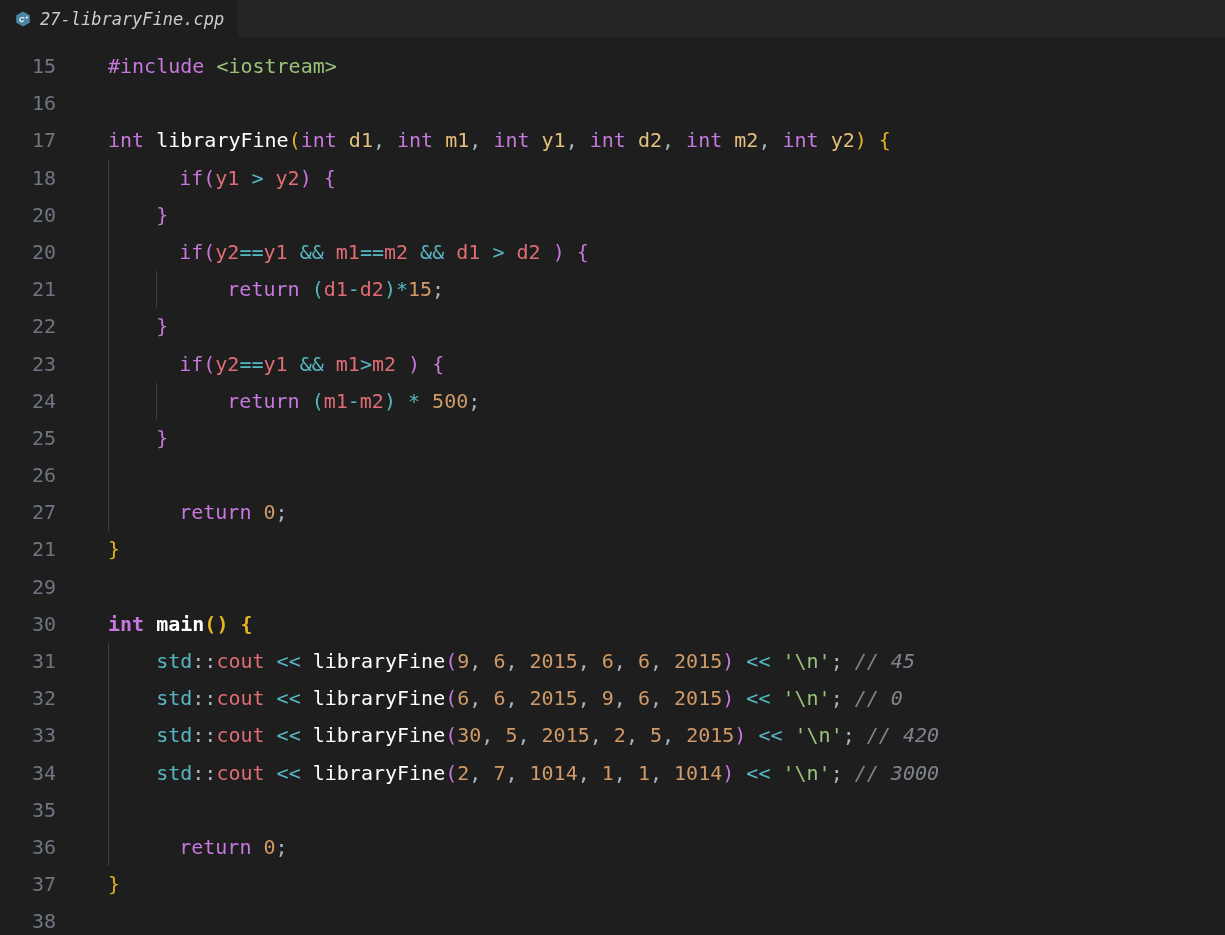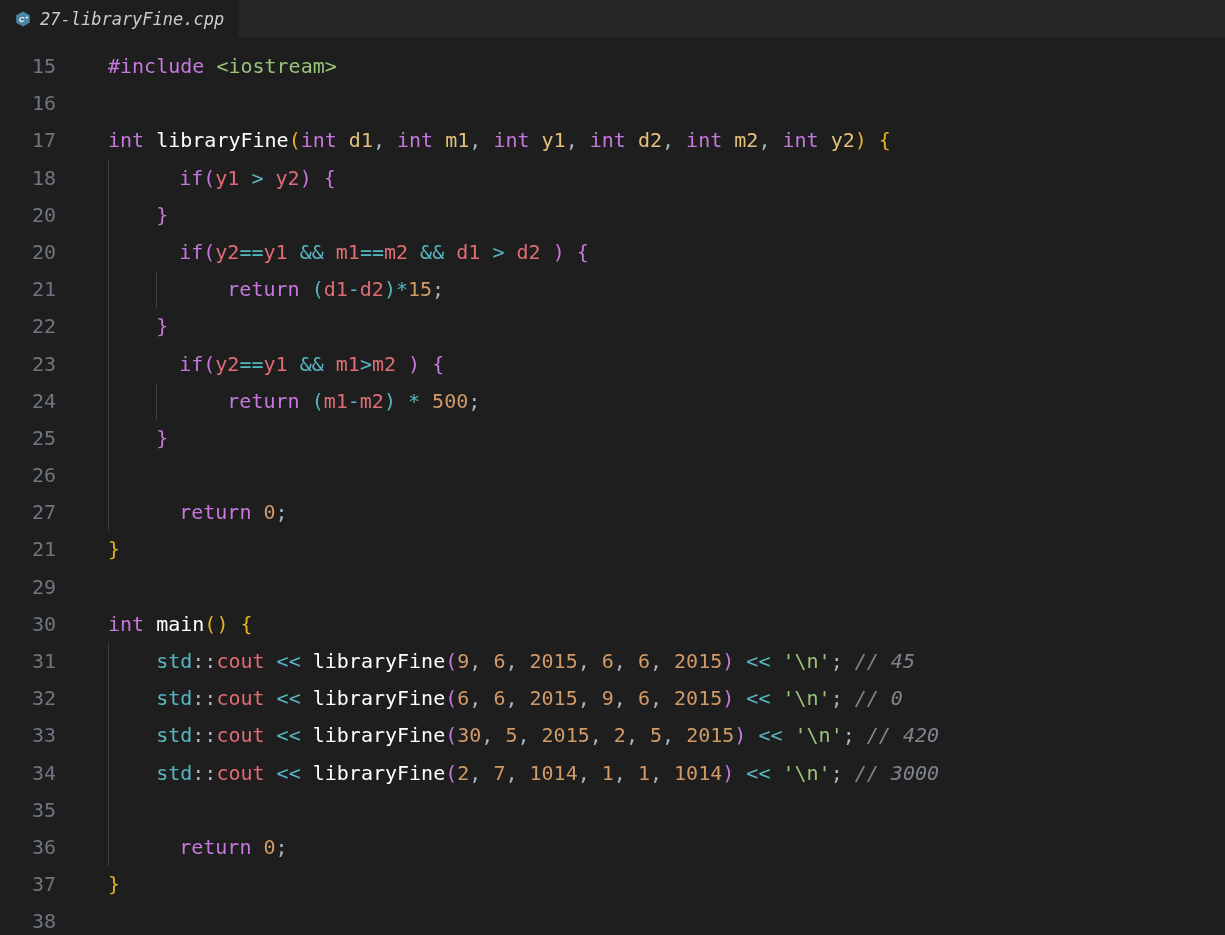--- a/index.html
+++ b/index.html
@@ -143,21 +143,21 @@
       <div class="line"><span class="guide" style="left: 30px;"></span><span style="padding-left: 30px;"><span class="tk-punct">    </span><span class="tk-keyword">if</span><span class="tk-brace2">(</span><span class="tk-ident">y2</span><span class="tk-op">==</span><span class="tk-ident">y1</span><span class="tk-punct"> </span><span class="tk-op">&amp;&amp;</span><span class="tk-punct"> </span><span class="tk-ident">m1</span><span class="tk-op">==</span><span class="tk-ident">m2</span><span class="tk-punct"> </span><span class="tk-op">&amp;&amp;</span><span class="tk-punct"> </span><span class="tk-ident">d1</span><span class="tk-punct"> </span><span class="tk-op">&gt;</span><span class="tk-punct"> </span><span class="tk-ident">d2</span><span class="tk-punct"> </span><span class="tk-brace2">)</span><span class="tk-punct"> </span><span class="tk-brace2">{</span></span></div>
       <div class="line"><span class="guide" style="left: 30px;"></span><span class="guide" style="left: 78px;"></span><span style="padding-left: 30px;"><span class="tk-punct">        </span><span class="tk-keyword">return</span><span class="tk-punct"> </span><span class="tk-brace3">(</span><span class="tk-ident">d1</span><span class="tk-op">-</span><span class="tk-ident">d2</span><span class="tk-brace3">)</span><span class="tk-op">*</span><span class="tk-num">15</span><span class="tk-punct">;</span></span></div>
       <div class="line"><span class="guide" style="left: 30px;"></span><span style="padding-left: 30px;"><span class="tk-punct">    </span><span class="tk-brace2">}</span></span></div>
       <div class="line"><span class="guide" style="left: 30px;"></span><span style="padding-left: 30px;"><span class="tk-punct">    </span><span class="tk-keyword">if</span><span class="tk-brace2">(</span><span class="tk-ident">y2</span><span class="tk-op">==</span><span class="tk-ident">y1</span><span class="tk-punct"> </span><span class="tk-op">&amp;&amp;</span><span class="tk-punct"> </span><span class="tk-ident">m1</span><span class="tk-op">&gt;</span><span class="tk-ident">m2</span><span class="tk-punct"> </span><span class="tk-brace2">)</span><span class="tk-punct"> </span><span class="tk-brace2">{</span></span></div>
       <div class="line"><span class="guide" style="left: 30px;"></span><span class="guide" style="left: 78px;"></span><span style="padding-left: 30px;"><span class="tk-punct">        </span><span class="tk-keyword">return</span><span class="tk-punct"> </span><span class="tk-brace3">(</span><span class="tk-ident">m1</span><span class="tk-op">-</span><span class="tk-ident">m2</span><span class="tk-brace3">)</span><span class="tk-punct"> </span><span class="tk-op">*</span><span class="tk-punct"> </span><span class="tk-num">500</span><span class="tk-punct">;</span></span></div>
       <div class="line"><span class="guide" style="left: 30px;"></span><span style="padding-left: 30px;"><span class="tk-punct">    </span><span class="tk-brace2">}</span></span></div>
       <div class="line"><span class="guide" style="left: 30px;"></span><span style="padding-left: 30px;"></span></div>
       <div class="line"><span class="guide" style="left: 30px;"></span><span style="padding-left: 30px;"><span class="tk-punct">    </span><span class="tk-keyword">return</span><span class="tk-punct"> </span><span class="tk-num">0</span><span class="tk-punct">;</span></span></div>
       <div class="line"><span style="padding-left: 30px;"><span class="tk-brace">}</span></span></div>
       <div class="line"><span style="padding-left: 30px;"></span></div>
-      <div class="line"><span style="padding-left: 30px;"><span class="tk-type">int </span><span class="tk-func">main</span><span class="tk-brace">()</span><span class="tk-punct"> </span><span class="tk-brace">{</span></span></div>
+      <div class="line"><span style="padding-left: 30px; font-weight: bold;"><span class="tk-type">int </span><span class="tk-func">main</span><span class="tk-brace">()</span><span class="tk-punct"> </span><span class="tk-brace">{</span></span></div>
       <div class="line"><span class="guide" style="left: 30px;"></span><span style="padding-left: 30px;"><span class="tk-punct">    </span><span class="tk-ns">std</span><span class="tk-punct">::</span><span class="tk-ident">cout</span><span class="tk-punct"> </span><span class="tk-op">&lt;&lt;</span><span class="tk-punct"> </span><span class="tk-func">libraryFine</span><span class="tk-brace2">(</span><span class="tk-num">9</span><span class="tk-punct">, </span><span class="tk-num">6</span><span class="tk-punct">, </span><span class="tk-num">2015</span><span class="tk-punct">, </span><span class="tk-num">6</span><span class="tk-punct">, </span><span class="tk-num">6</span><span class="tk-punct">, </span><span class="tk-num">2015</span><span class="tk-brace2">)</span><span class="tk-punct"> </span><span class="tk-op">&lt;&lt;</span><span class="tk-punct"> </span><span class="tk-str">'\n'</span><span class="tk-punct">; </span><span class="tk-comment">// 45</span></span></div>
       <div class="line"><span class="guide" style="left: 30px;"></span><span style="padding-left: 30px;"><span class="tk-punct">    </span><span class="tk-ns">std</span><span class="tk-punct">::</span><span class="tk-ident">cout</span><span class="tk-punct"> </span><span class="tk-op">&lt;&lt;</span><span class="tk-punct"> </span><span class="tk-func">libraryFine</span><span class="tk-brace2">(</span><span class="tk-num">6</span><span class="tk-punct">, </span><span class="tk-num">6</span><span class="tk-punct">, </span><span class="tk-num">2015</span><span class="tk-punct">, </span><span class="tk-num">9</span><span class="tk-punct">, </span><span class="tk-num">6</span><span class="tk-punct">, </span><span class="tk-num">2015</span><span class="tk-brace2">)</span><span class="tk-punct"> </span><span class="tk-op">&lt;&lt;</span><span class="tk-punct"> </span><span class="tk-str">'\n'</span><span class="tk-punct">; </span><span class="tk-comment">// 0</span></span></div>
       <div class="line"><span class="guide" style="left: 30px;"></span><span style="padding-left: 30px;"><span class="tk-punct">    </span><span class="tk-ns">std</span><span class="tk-punct">::</span><span class="tk-ident">cout</span><span class="tk-punct"> </span><span class="tk-op">&lt;&lt;</span><span class="tk-punct"> </span><span class="tk-func">libraryFine</span><span class="tk-brace2">(</span><span class="tk-num">30</span><span class="tk-punct">, </span><span class="tk-num">5</span><span class="tk-punct">, </span><span class="tk-num">2015</span><span class="tk-punct">, </span><span class="tk-num">2</span><span class="tk-punct">, </span><span class="tk-num">5</span><span class="tk-punct">, </span><span class="tk-num">2015</span><span class="tk-brace2">)</span><span class="tk-punct"> </span><span class="tk-op">&lt;&lt;</span><span class="tk-punct"> </span><span class="tk-str">'\n'</span><span class="tk-punct">; </span><span class="tk-comment">// 420</span></span></div>
       <div class="line"><span class="guide" style="left: 30px;"></span><span style="padding-left: 30px;"><span class="tk-punct">    </span><span class="tk-ns">std</span><span class="tk-punct">::</span><span class="tk-ident">cout</span><span class="tk-punct"> </span><span class="tk-op">&lt;&lt;</span><span class="tk-punct"> </span><span class="tk-func">libraryFine</span><span class="tk-brace2">(</span><span class="tk-num">2</span><span class="tk-punct">, </span><span class="tk-num">7</span><span class="tk-punct">, </span><span class="tk-num">1014</span><span class="tk-punct">, </span><span class="tk-num">1</span><span class="tk-punct">, </span><span class="tk-num">1</span><span class="tk-punct">, </span><span class="tk-num">1014</span><span class="tk-brace2">)</span><span class="tk-punct"> </span><span class="tk-op">&lt;&lt;</span><span class="tk-punct"> </span><span class="tk-str">'\n'</span><span class="tk-punct">; </span><span class="tk-comment">// 3000</span></span></div>
       <div class="line"><span class="guide" style="left: 30px;"></span><span style="padding-left: 30px;"></span></div>
       <div class="line"><span class="guide" style="left: 30px;"></span><span style="padding-left: 30px;"><span class="tk-punct">    </span><span class="tk-keyword">return</span><span class="tk-punct"> </span><span class="tk-num">0</span><span class="tk-punct">;</span></span></div>
       <div class="line"><span style="padding-left: 30px;"><span class="tk-brace">}</span></span></div>
     </div>
 </div>
 

